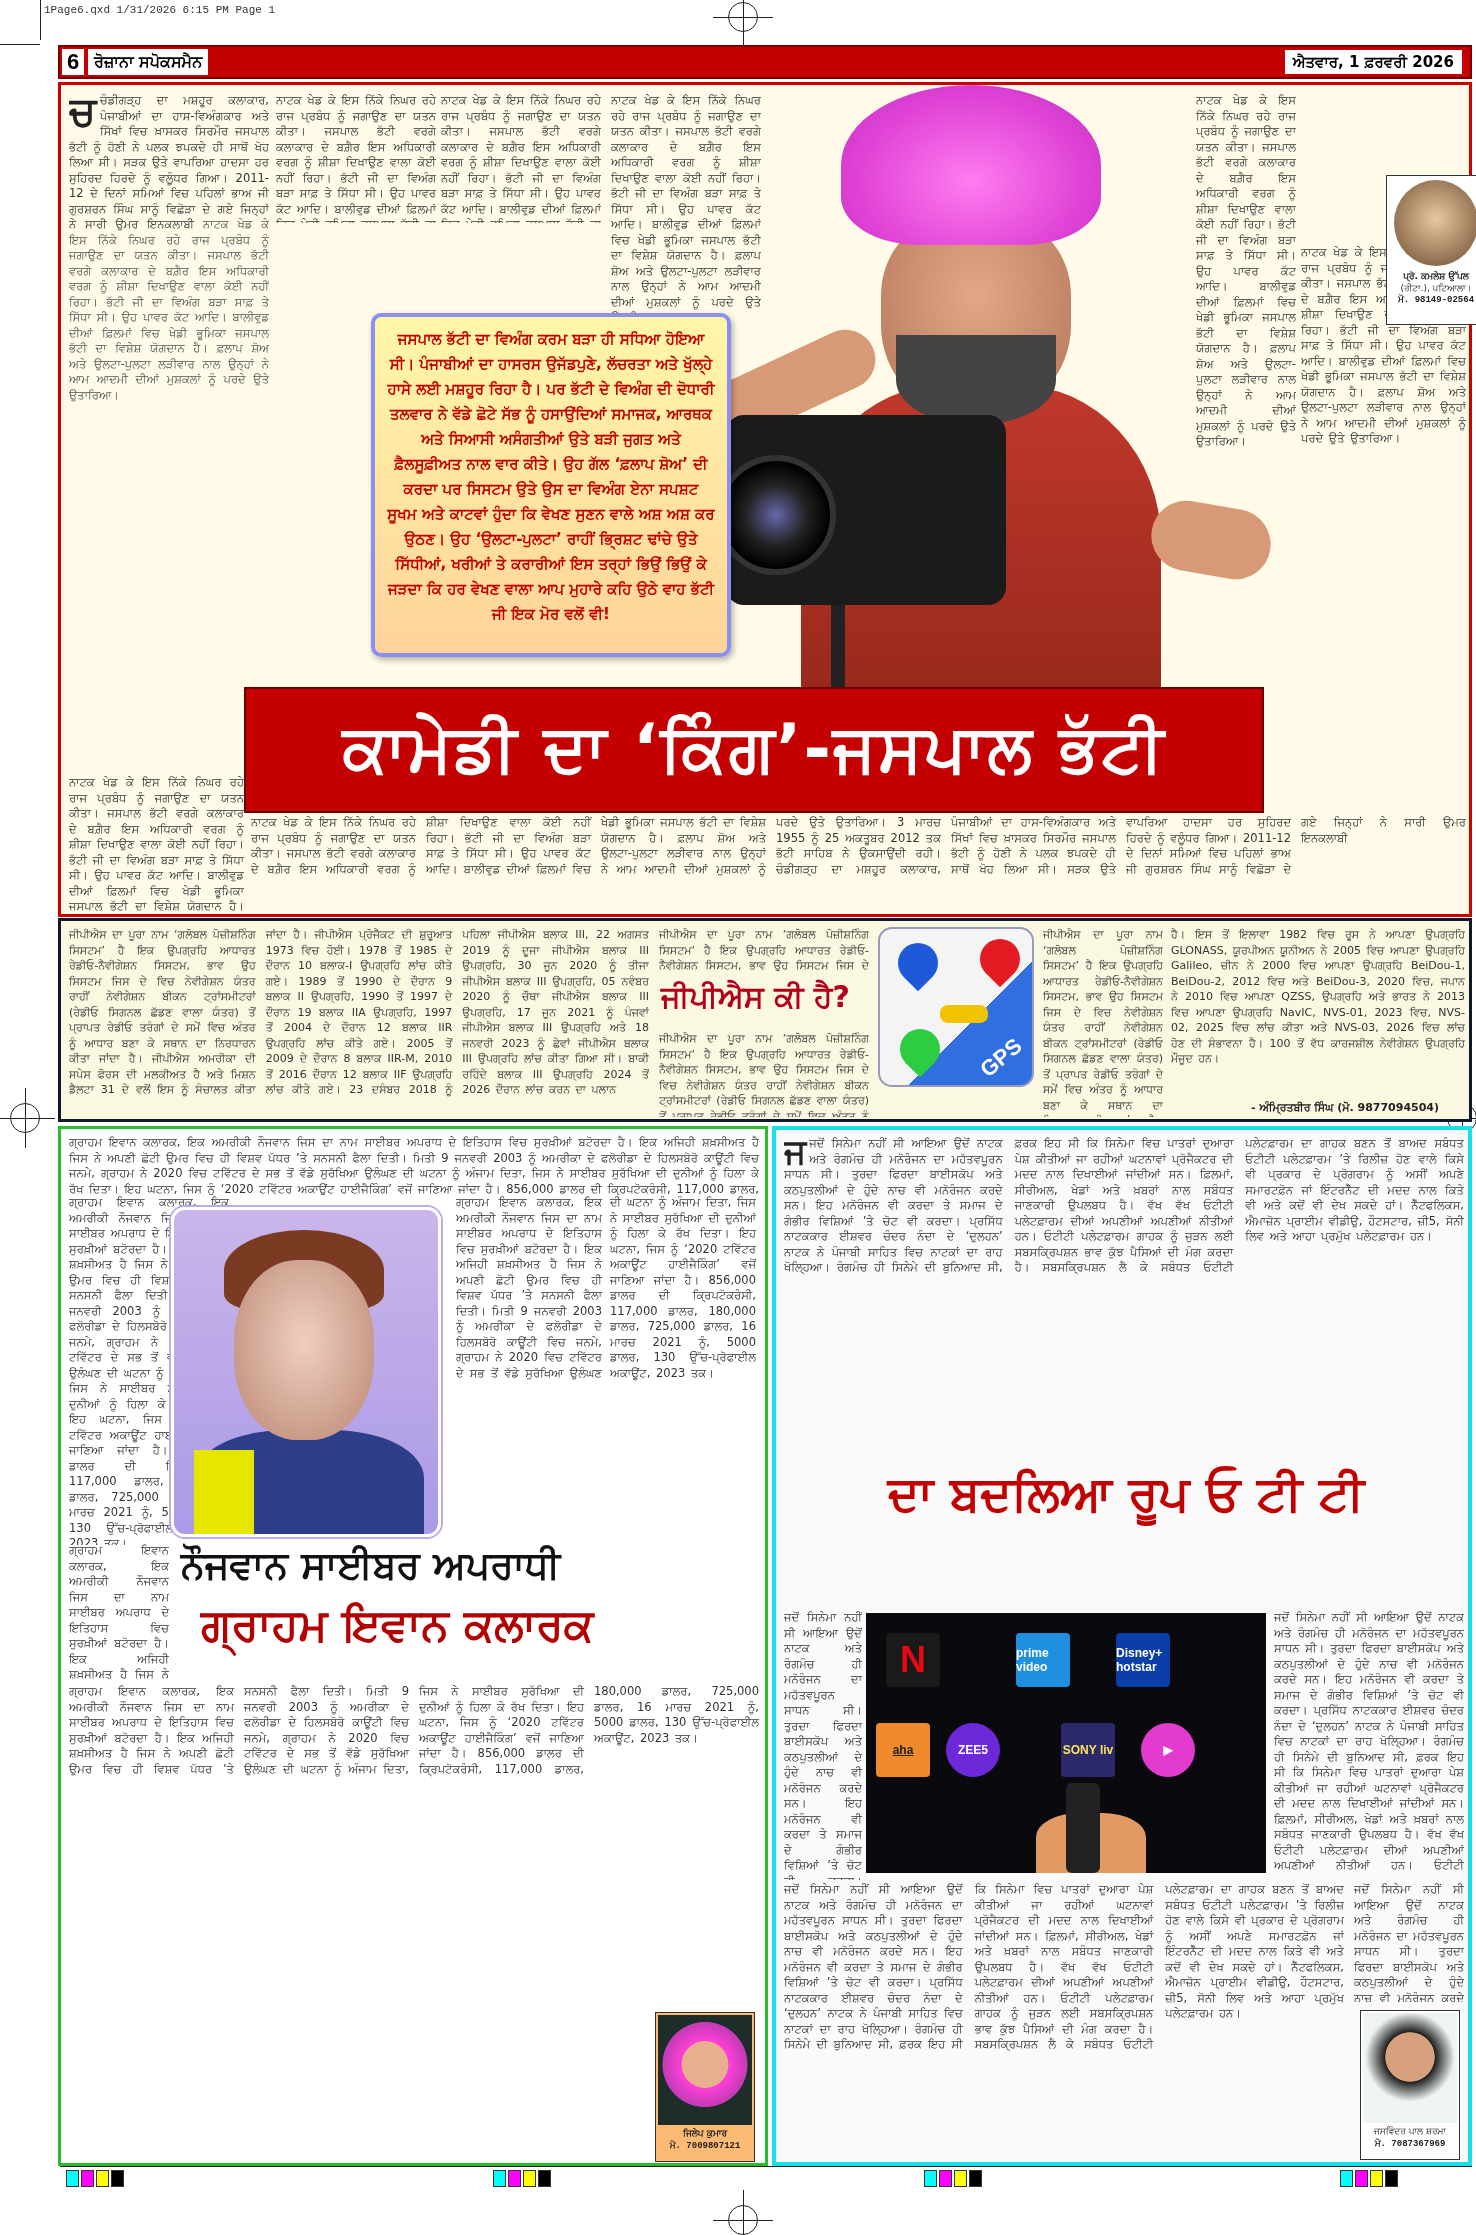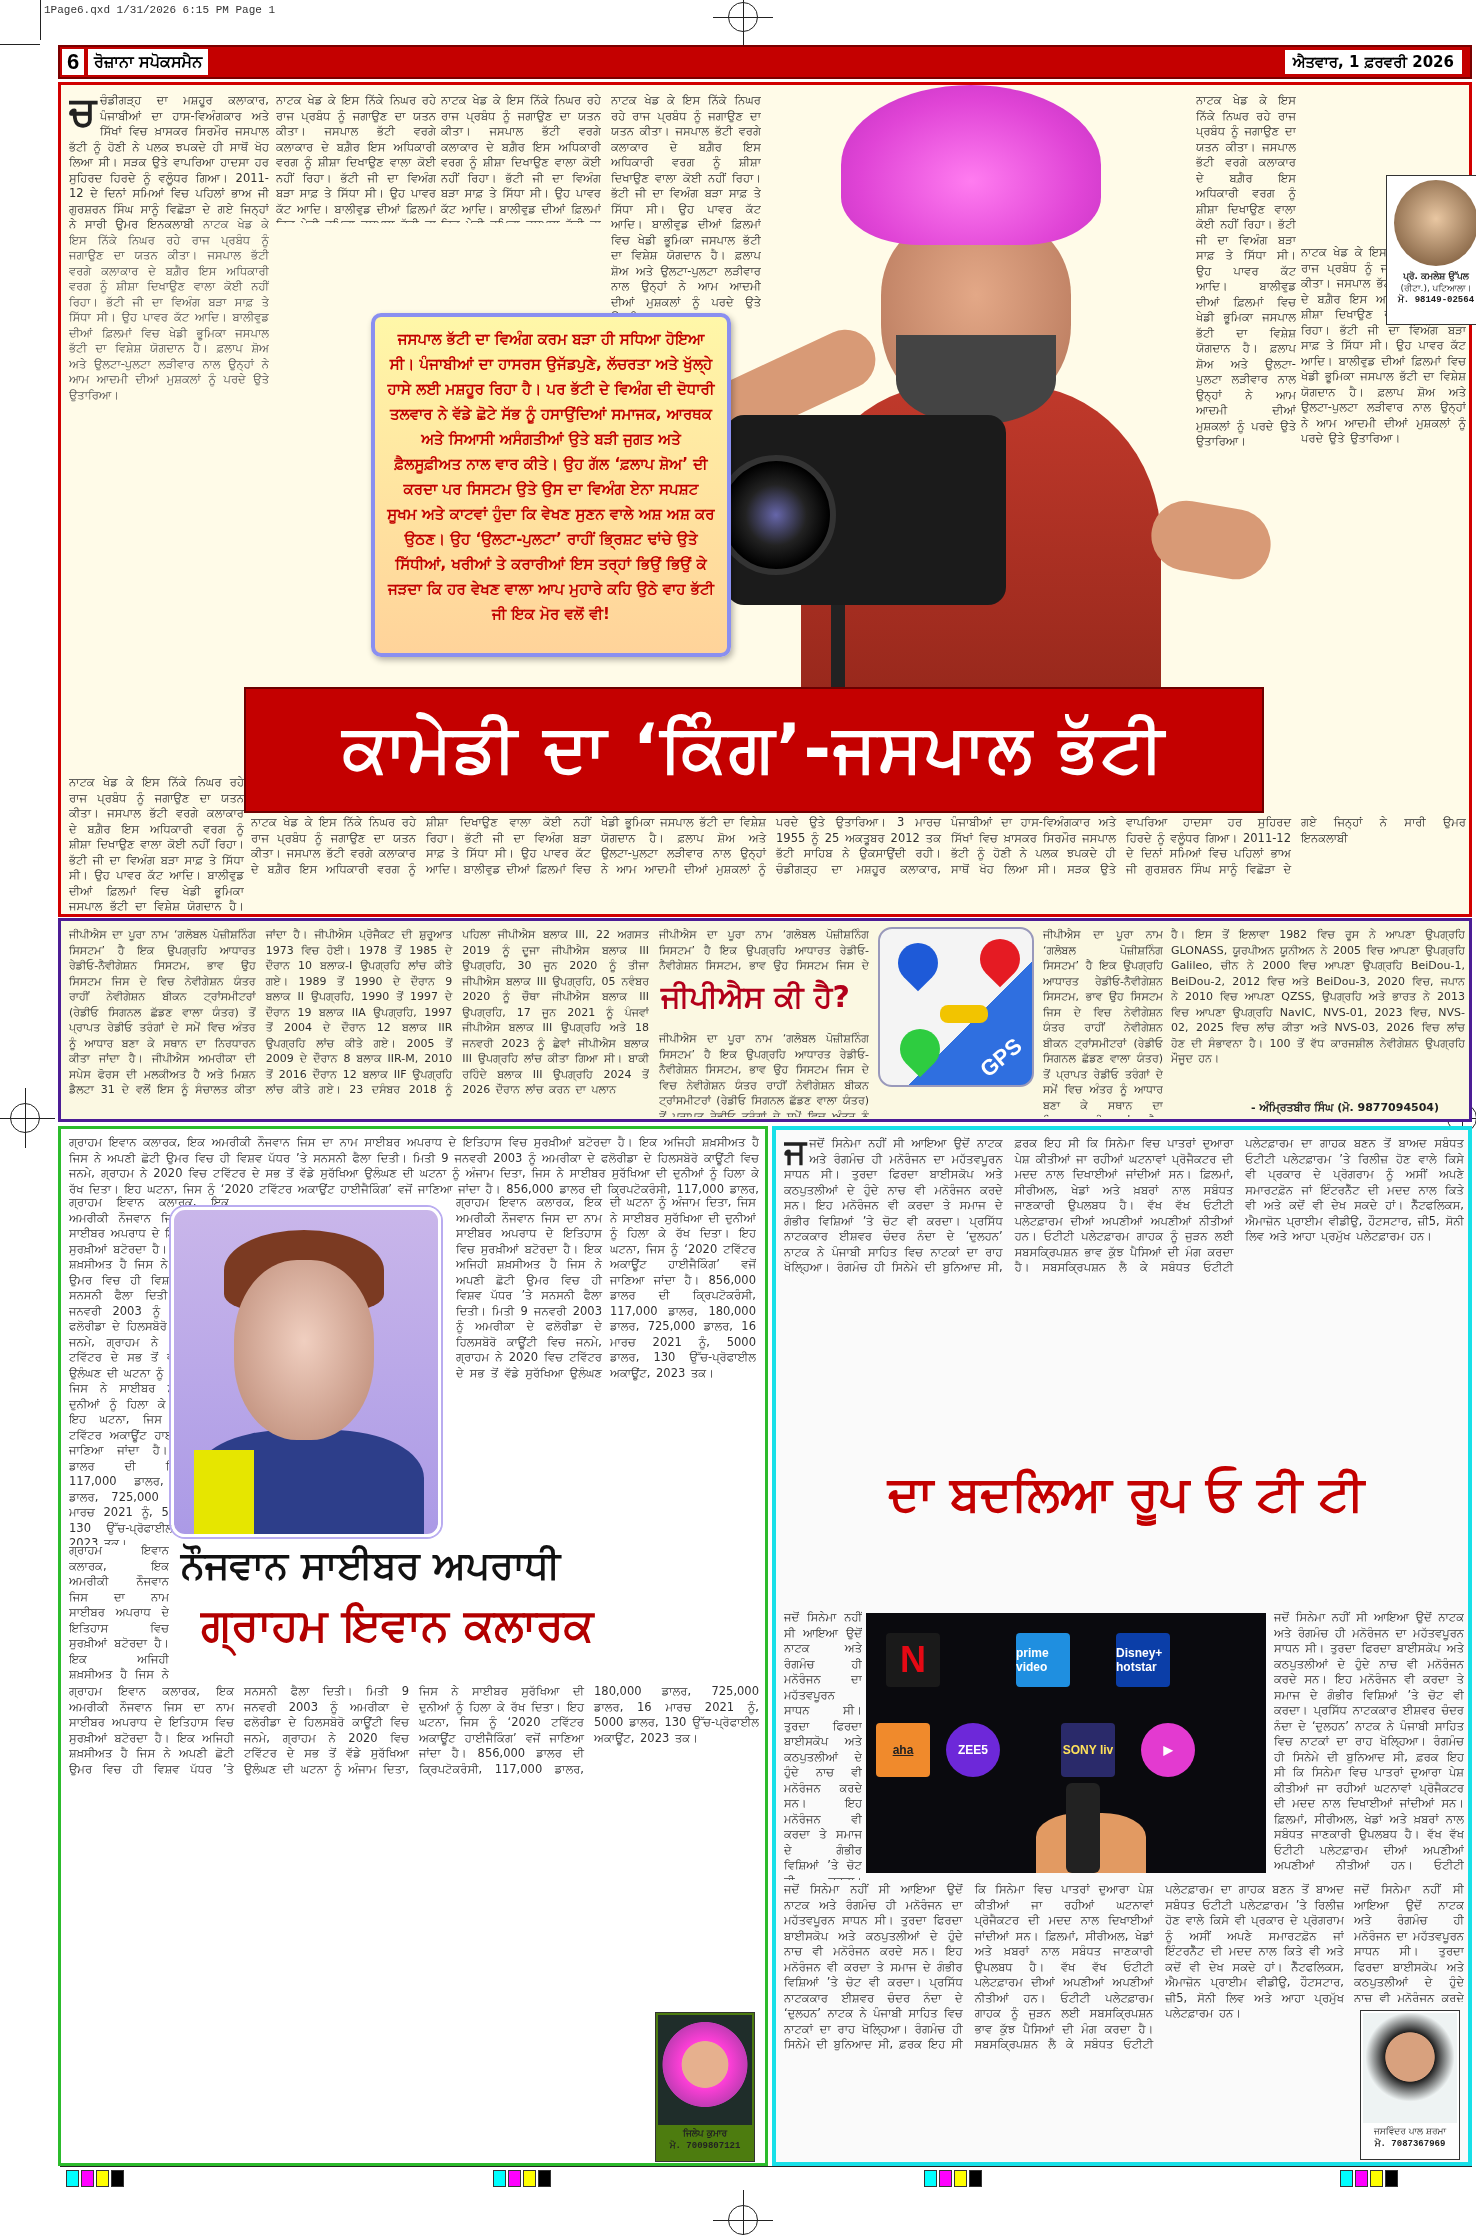--- a/index.html
+++ b/index.html
@@ -10,21 +10,21 @@
   .reg:before{left:-16px;right:-16px;top:14px;height:1px}
   .reg:after{top:-16px;bottom:-16px;left:14px;width:1px}
   .trim{position:absolute;background:#222}
   
   .masthead{position:absolute;left:58px;top:45px;width:1414px;height:34px;background:#c40000;border:2px solid #7a0000}
   .pagenum{position:absolute;left:2px;top:2px;width:22px;height:26px;background:#fff;color:#000;font:bold 22px "Liberation Sans",sans-serif;text-align:center;line-height:26px}
   .paper{position:absolute;left:28px;top:2px;height:26px;padding:0 6px;background:#fff;color:#000;font:bold 16px "DejaVu Sans",sans-serif;line-height:26px}
   .date{position:absolute;right:8px;top:3px;height:24px;padding:0 8px;background:#fff;color:#000;font:bold 15px "DejaVu Sans",sans-serif;line-height:24px}
   
   .sec1{position:absolute;left:58px;top:82px;width:1414px;height:835px;border:3px solid #d10000;background:#fffbe8}
-  .sec2{position:absolute;left:58px;top:918px;width:1414px;height:204px;border:3px solid #4c1d95;background:#fbf8e2}
+  .sec2{position:absolute;left:58px;top:918px;width:1414px;height:204px;border:3px solid #0f172a;background:#fbf8e2}
   .sec3{position:absolute;left:58px;top:1126px;width:710px;height:1040px;border:3px solid #2cbb2c;background:#fff}
   .sec4{position:absolute;left:772px;top:1126px;width:700px;height:1040px;border:4px solid #18e0e8;background:#fafafa}
   .col{position:absolute;font-size:11.5px;line-height:15.5px;color:#333;text-align:justify;overflow:hidden;word-spacing:2px}
   .lorem{color:#555}
   
   .hero{position:absolute;left:620px;top:0;width:600px;height:690px}
   .turban{position:absolute;left:160px;top:0;width:260px;height:160px;background:radial-gradient(ellipse at 50% 60%,#ff7cf0,#e044d6 60%,#c030c0);border-radius:50% 50% 30% 30%}
   .face{position:absolute;left:200px;top:130px;width:190px;height:200px;background:radial-gradient(ellipse at 50% 40%,#e3a887,#b5765a);border-radius:40% 40% 45% 45%}
   .beard{position:absolute;left:215px;top:250px;width:160px;height:90px;background:#444;border-radius:0 0 50% 50%}
   .shirt{position:absolute;left:120px;top:300px;width:360px;height:390px;background:linear-gradient(#c0392b,#8e2418);border-radius:40% 40% 0 0}
@@ -150,21 +150,21 @@
   <div class="mug">
     <div class="mugshirt"></div>
     <div class="vest"></div>
     <div class="mughair"></div>
     <div class="mugface"></div>
   </div>
   <div class="h3a">ਨੌਜਵਾਨ ਸਾਈਬਰ ਅਪਰਾਧੀ</div>
   <div class="h3b">ਗ੍ਰਾਹਮ ਇਵਾਨ ਕਲਾਰਕ</div>
   <div class="col" style="left:8px;top:414px;width:100px;height:136px">ਗ੍ਰਾਹਮ ਇਵਾਨ ਕਲਾਰਕ, ਇਕ ਅਮਰੀਕੀ ਨੌਜਵਾਨ ਜਿਸ ਦਾ ਨਾਮ ਸਾਈਬਰ ਅਪਰਾਧ ਦੇ ਇਤਿਹਾਸ ਵਿਚ ਸੁਰਖ਼ੀਆਂ ਬਟੋਰਦਾ ਹੈ। ਇਕ ਅਜਿਹੀ ਸ਼ਖ਼ਸੀਅਤ ਹੈ ਜਿਸ ਨੇ ਅਪਣੀ ਛੋਟੀ ਉਮਰ ਵਿਚ ਹੀ ਵਿਸ਼ਵ ਪੱਧਰ ’ਤੇ ਸਨਸਨੀ ਫੈਲਾ ਦਿਤੀ। ਮਿਤੀ 9 ਜਨਵਰੀ 2003 ਨੂੰ ਅਮਰੀਕਾ ਦੇ ਫਲੋਰੀਡਾ ਦੇ ਹਿਲਸਬੋਰੋ ਕਾਊਂਟੀ ਵਿਚ ਜਨਮੇ, ਗ੍ਰਾਹਮ ਨੇ 2020 ਵਿਚ ਟਵਿੱਟਰ ਦੇ ਸਭ ਤੋਂ ਵੱਡੇ ਸੁਰੱਖਿਆ ਉਲੰਘਣ ਦੀ ਘਟਨਾ ਨੂੰ ਅੰਜਾਮ ਦਿਤਾ, ਜਿਸ ਨੇ ਸਾਈਬਰ ਸੁਰੱਖਿਆ ਦੀ ਦੁਨੀਆਂ ਨੂੰ ਹਿਲਾ ਕੇ ਰੱਖ ਦਿਤਾ। ਇਹ ਘਟਨਾ, ਜਿਸ ਨੂੰ ‘2020 ਟਵਿੱਟਰ ਅਕਾਊਂਟ ਹਾਈਜੈਕਿੰਗ’ ਵਜੋਂ ਜਾਣਿਆ ਜਾਂਦਾ ਹੈ। 856,000 ਡਾਲਰ ਦੀ ਕ੍ਰਿਪਟੋਕਰੰਸੀ, 117,000 ਡਾਲਰ, 180,000 ਡਾਲਰ, 725,000 ਡਾਲਰ, 16 ਮਾਰਚ 2021 ਨੂੰ, 5000 ਡਾਲਰ, 130 ਉੱਚ-ਪ੍ਰੋਫਾਈਲ ਅਕਾਊਂਟ, 2023 ਤਕ।</div>
   <div class="col" style="left:8px;top:555px;width:690px;height:470px;column-count:4;column-gap:10px">ਗ੍ਰਾਹਮ ਇਵਾਨ ਕਲਾਰਕ, ਇਕ ਅਮਰੀਕੀ ਨੌਜਵਾਨ ਜਿਸ ਦਾ ਨਾਮ ਸਾਈਬਰ ਅਪਰਾਧ ਦੇ ਇਤਿਹਾਸ ਵਿਚ ਸੁਰਖ਼ੀਆਂ ਬਟੋਰਦਾ ਹੈ। ਇਕ ਅਜਿਹੀ ਸ਼ਖ਼ਸੀਅਤ ਹੈ ਜਿਸ ਨੇ ਅਪਣੀ ਛੋਟੀ ਉਮਰ ਵਿਚ ਹੀ ਵਿਸ਼ਵ ਪੱਧਰ ’ਤੇ ਸਨਸਨੀ ਫੈਲਾ ਦਿਤੀ। ਮਿਤੀ 9 ਜਨਵਰੀ 2003 ਨੂੰ ਅਮਰੀਕਾ ਦੇ ਫਲੋਰੀਡਾ ਦੇ ਹਿਲਸਬੋਰੋ ਕਾਊਂਟੀ ਵਿਚ ਜਨਮੇ, ਗ੍ਰਾਹਮ ਨੇ 2020 ਵਿਚ ਟਵਿੱਟਰ ਦੇ ਸਭ ਤੋਂ ਵੱਡੇ ਸੁਰੱਖਿਆ ਉਲੰਘਣ ਦੀ ਘਟਨਾ ਨੂੰ ਅੰਜਾਮ ਦਿਤਾ, ਜਿਸ ਨੇ ਸਾਈਬਰ ਸੁਰੱਖਿਆ ਦੀ ਦੁਨੀਆਂ ਨੂੰ ਹਿਲਾ ਕੇ ਰੱਖ ਦਿਤਾ। ਇਹ ਘਟਨਾ, ਜਿਸ ਨੂੰ ‘2020 ਟਵਿੱਟਰ ਅਕਾਊਂਟ ਹਾਈਜੈਕਿੰਗ’ ਵਜੋਂ ਜਾਣਿਆ ਜਾਂਦਾ ਹੈ। 856,000 ਡਾਲਰ ਦੀ ਕ੍ਰਿਪਟੋਕਰੰਸੀ, 117,000 ਡਾਲਰ, 180,000 ਡਾਲਰ, 725,000 ਡਾਲਰ, 16 ਮਾਰਚ 2021 ਨੂੰ, 5000 ਡਾਲਰ, 130 ਉੱਚ-ਪ੍ਰੋਫਾਈਲ ਅਕਾਊਂਟ, 2023 ਤਕ।</div>
-  <div class="bio" style="left:594px;top:883px;background:#4d7c0f">
+  <div class="bio" style="left:594px;top:883px;background:#fdba74">
     <div class="p" style="background:radial-gradient(circle at 50% 45%,#e6b08e 30%,#ff3fd8 31%,#c23bb5 55%,#1f2d2a 56%)"></div>
     <div style="font-weight:bold">ਜਿਲੇਪ ਕੁਮਾਰ</div>
     <div style="font-weight:bold;font-family:'Liberation Mono',monospace">ਮੋ. 7009807121</div>
   </div>
 </div>
 
 <div class="sec4">
   <div class="col" style="left:8px;top:6px;width:680px;height:320px;column-count:3;column-gap:12px">
     <span style="float:left;font:bold 34px/30px 'DejaVu Sans',sans-serif;color:#222;margin-right:3px">ਜ</span>
     <span>ਜਦੋਂ ਸਿਨੇਮਾ ਨਹੀਂ ਸੀ ਆਇਆ ਉਦੋਂ ਨਾਟਕ ਅਤੇ ਰੰਗਮੰਚ ਹੀ ਮਨੋਰੰਜਨ ਦਾ ਮਹੱਤਵਪੂਰਨ ਸਾਧਨ ਸੀ। ਤੁਰਦਾ ਫਿਰਦਾ ਬਾਈਸਕੋਪ ਅਤੇ ਕਠਪੁਤਲੀਆਂ ਦੇ ਹੁੰਦੇ ਨਾਚ ਵੀ ਮਨੋਰੰਜਨ ਕਰਦੇ ਸਨ। ਇਹ ਮਨੋਰੰਜਨ ਵੀ ਕਰਦਾ ਤੇ ਸਮਾਜ ਦੇ ਗੰਭੀਰ ਵਿਸ਼ਿਆਂ ’ਤੇ ਚੋਟ ਵੀ ਕਰਦਾ। ਪ੍ਰਸਿੱਧ ਨਾਟਕਕਾਰ ਈਸ਼ਵਰ ਚੰਦਰ ਨੰਦਾ ਦੇ ‘ਦੁਲਹਨ’ ਨਾਟਕ ਨੇ ਪੰਜਾਬੀ ਸਾਹਿਤ ਵਿਚ ਨਾਟਕਾਂ ਦਾ ਰਾਹ ਖੋਲ੍ਹਿਆ। ਰੰਗਮੰਚ ਹੀ ਸਿਨੇਮੇ ਦੀ ਬੁਨਿਆਦ ਸੀ, ਫ਼ਰਕ ਇਹ ਸੀ ਕਿ ਸਿਨੇਮਾ ਵਿਚ ਪਾਤਰਾਂ ਦੁਆਰਾ ਪੇਸ਼ ਕੀਤੀਆਂ ਜਾ ਰਹੀਆਂ ਘਟਨਾਵਾਂ ਪ੍ਰੋਜੈਕਟਰ ਦੀ ਮਦਦ ਨਾਲ ਦਿਖਾਈਆਂ ਜਾਂਦੀਆਂ ਸਨ। ਫ਼ਿਲਮਾਂ, ਸੀਰੀਅਲ, ਖੇਡਾਂ ਅਤੇ ਖ਼ਬਰਾਂ ਨਾਲ ਸਬੰਧਤ ਜਾਣਕਾਰੀ ਉਪਲਬਧ ਹੈ। ਵੱਖ ਵੱਖ ਓਟੀਟੀ ਪਲੇਟਫ਼ਾਰਮ ਦੀਆਂ ਅਪਣੀਆਂ ਅਪਣੀਆਂ ਨੀਤੀਆਂ ਹਨ। ਓਟੀਟੀ ਪਲੇਟਫ਼ਾਰਮ ਗਾਹਕ ਨੂੰ ਜੁੜਨ ਲਈ ਸਬਸਕ੍ਰਿਪਸ਼ਨ ਭਾਵ ਕੁੱਝ ਪੈਸਿਆਂ ਦੀ ਮੰਗ ਕਰਦਾ ਹੈ। ਸਬਸਕ੍ਰਿਪਸ਼ਨ ਲੈ ਕੇ ਸਬੰਧਤ ਓਟੀਟੀ ਪਲੇਟਫ਼ਾਰਮ ਦਾ ਗਾਹਕ ਬਣਨ ਤੋਂ ਬਾਅਦ ਸਬੰਧਤ ਓਟੀਟੀ ਪਲੇਟਫ਼ਾਰਮ ’ਤੇ ਰਿਲੀਜ਼ ਹੋਣ ਵਾਲੇ ਕਿਸੇ ਵੀ ਪ੍ਰਕਾਰ ਦੇ ਪ੍ਰੋਗਰਾਮ ਨੂੰ ਅਸੀਂ ਅਪਣੇ ਸਮਾਰਟਫ਼ੋਨ ਜਾਂ ਇੰਟਰਨੈੱਟ ਦੀ ਮਦਦ ਨਾਲ ਕਿਤੇ ਵੀ ਅਤੇ ਕਦੋਂ ਵੀ ਦੇਖ ਸਕਦੇ ਹਾਂ। ਨੈੱਟਫਲਿਕਸ, ਐਮਾਜ਼ੋਨ ਪ੍ਰਾਈਮ ਵੀਡੀਉ, ਹੌਟਸਟਾਰ, ਜ਼ੀ5, ਸੋਨੀ ਲਿਵ ਅਤੇ ਆਹਾ ਪ੍ਰਮੁੱਖ ਪਲੇਟਫ਼ਾਰਮ ਹਨ।</span>

